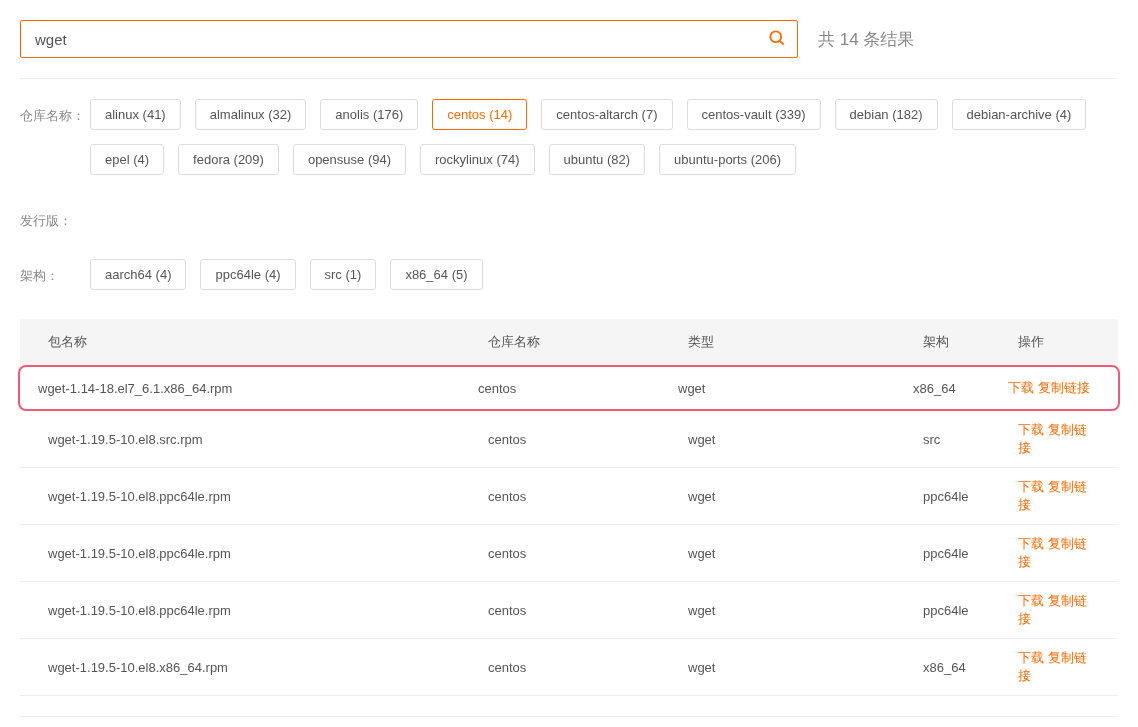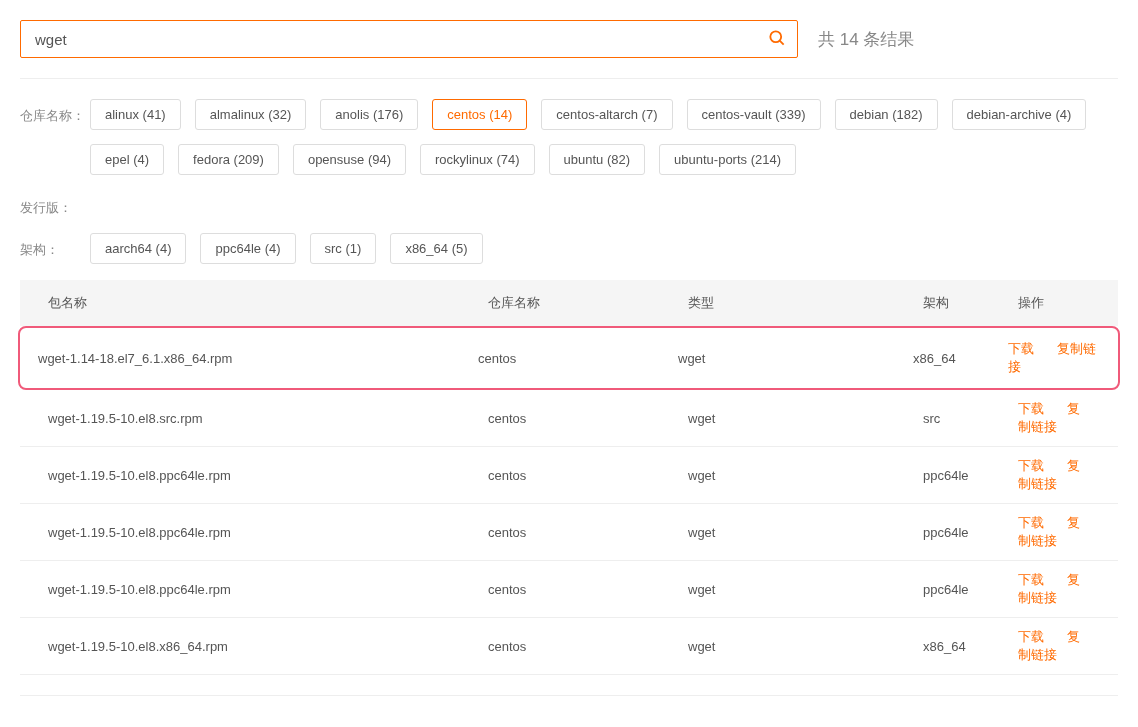--- a/index.html
+++ b/index.html
@@ -43,21 +43,21 @@
   display: flex;
   align-items: center;
   justify-content: center;
 }
 .search-btn svg { width: 20px; height: 20px; }
 .results-count { color: #888; font-size: 17px; }
 .divider { border-top: 1px solid #eee; margin-bottom: 20px; }
 .filter-row {
   display: flex;
   align-items: flex-start;
-  margin-bottom: 16px;
+  margin-bottom: 29px;
 }
 .filter-label {
   color: #888;
   font-size: 13px;
   width: 70px;
   padding-top: 8px;
   flex-shrink: 0;
 }
 .filter-tags {
   display: flex;
@@ -102,21 +102,21 @@
   border: 2px solid #f05a7a;
   border-radius: 8px;
   margin: 0 -2px;
   padding: 12px 18px;
 }
 .action-links { color: #ff6a00; }
 .action-links a {
   color: #ff6a00;
   text-decoration: none;
   cursor: pointer;
-  margin-right: 23px;
+  margin-right: 4px;
 }
 .action-links a:last-child { margin-right: 0; }
 </style>
 </head>
 <body>
 
 <div class="container">
   <div class="search-row">
     <div class="search-box">
       <input class="search-input" type="text" value="wget" style="">
@@ -144,21 +144,21 @@
           <div class="tag active">centos (14)</div>
           <div class="tag">centos-altarch (7)</div>
           <div class="tag">centos-vault (339)</div>
           <div class="tag">debian (182)</div>
           <div class="tag">debian-archive (4)</div>
           <div class="tag">epel (4)</div>
           <div class="tag">fedora (209)</div>
           <div class="tag">opensuse (94)</div>
           <div class="tag">rockylinux (74)</div>
           <div class="tag">ubuntu (82)</div>
-          <div class="tag">ubuntu-ports (214)</div>
+          <div class="tag">ubuntu-ports (206)</div>
         </div>
       </div>
       <div class="filter-row">
         <div class="filter-label">发行版：</div>
       </div>
       <div class="filter-row">
         <div class="filter-label">架构：</div>
         <div class="filter-tags">
           <div class="tag">aarch64 (4)</div>
           <div class="tag">ppc64le (4)</div>

